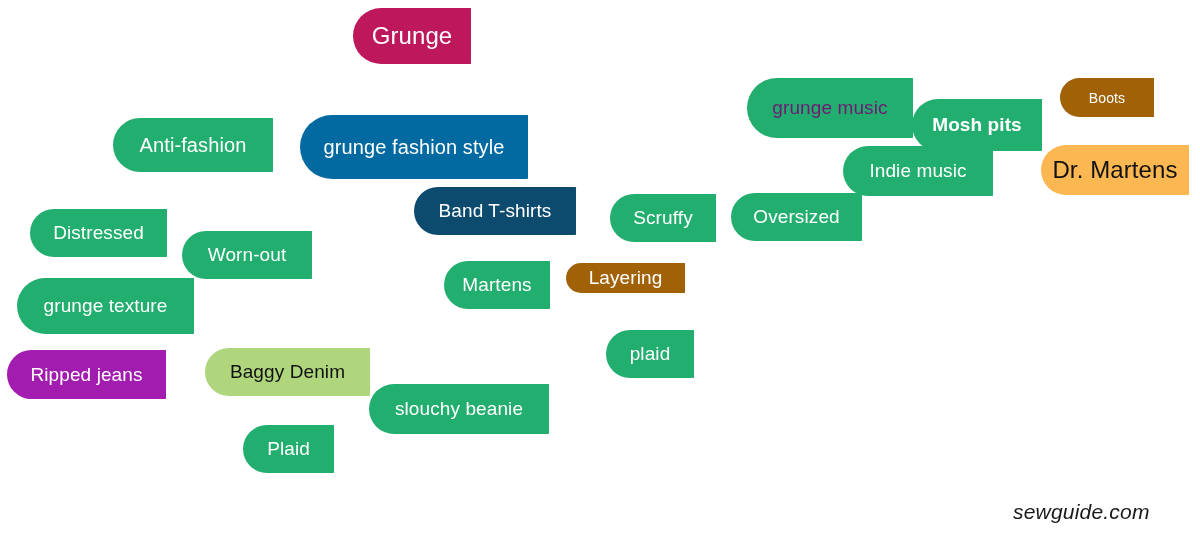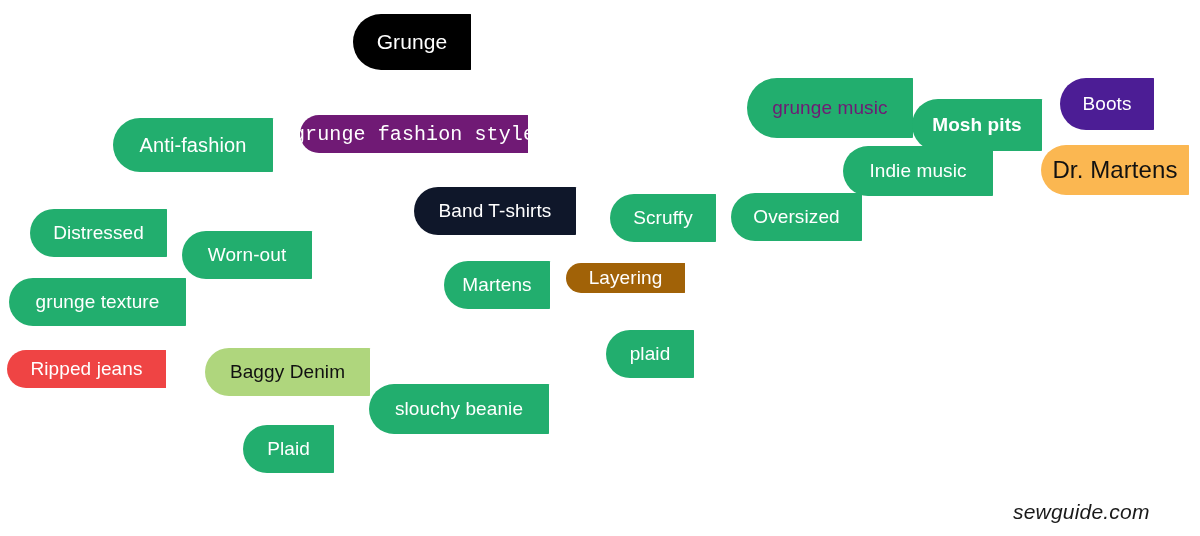--- a/index.html
+++ b/index.html
@@ -48,36 +48,36 @@
     letter-spacing: 0.2px;
     white-space: nowrap;
     font-style: italic;
   }
 </style>
 </head>
 <body>
 
 <div id="board">
   <div id="pill-layer">
-      <div class="pill" style="left: 353px; top: 14px; width: 118px; height: 56px; font-size: 21px; background: #000000; color: rgb(255, 255, 255);">Grunge</div>
+      <div class="pill" style="left: 353px; top: 8px; width: 118px; height: 56px; font-size: 24px; background: #be185d; color: rgb(255, 255, 255);">Grunge</div>
       <div class="pill" style="left: 747px; top: 78px; width: 166px; height: 60px; font-size: 19px; background: rgb(34, 174, 110); color: #701a75;">grunge music</div>
-      <div class="pill" style="left: 1060px; top: 78px; width: 94px; height: 52px; font-size: 19px; background: #4c1d95; color: rgb(255, 255, 255);">Boots</div>
+      <div class="pill" style="left: 1060px; top: 78px; width: 94px; height: 39px; font-size: 14px; background: #a16207; color: rgb(255, 255, 255);">Boots</div>
       <div class="pill" style="left: 912px; top: 99px; width: 130px; height: 52px; font-size: 19px; background: rgb(34, 174, 110); color: rgb(255, 255, 255); font-weight: bold;">Mosh pits</div>
       <div class="pill" style="left: 113px; top: 118px; width: 160px; height: 54px; font-size: 20px; background: rgb(34, 174, 110); color: rgb(255, 255, 255);">Anti-fashion</div>
-      <div class="pill" style="left: 300px; top: 115px; width: 228px; height: 38px; font-size: 20px; background: #701a75; color: rgb(255, 255, 255); font-family: Liberation Mono, monospace;">grunge fashion style</div>
+      <div class="pill" style="left: 300px; top: 115px; width: 228px; height: 64px; font-size: 20px; background: #0369a1; color: rgb(255, 255, 255);">grunge fashion style</div>
       <div class="pill" style="left: 843px; top: 146px; width: 150px; height: 50px; font-size: 19px; background: rgb(34, 174, 110); color: rgb(255, 255, 255);">Indie music</div>
       <div class="pill dark-text" style="left: 1041px; top: 145px; width: 148px; height: 50px; font-size: 24px; background: rgb(251, 183, 81); color: rgb(17, 17, 17);">Dr. Martens</div>
-      <div class="pill" style="left: 414px; top: 187px; width: 162px; height: 48px; font-size: 19px; background: #0f172a; color: rgb(255, 255, 255);">Band T-shirts</div>
+      <div class="pill" style="left: 414px; top: 187px; width: 162px; height: 48px; font-size: 19px; background: #0c4a6e; color: rgb(255, 255, 255);">Band T-shirts</div>
       <div class="pill" style="left: 610px; top: 194px; width: 106px; height: 48px; font-size: 19px; background: rgb(34, 174, 110); color: rgb(255, 255, 255);">Scruffy</div>
       <div class="pill" style="left: 731px; top: 193px; width: 131px; height: 48px; font-size: 19px; background: rgb(34, 174, 110); color: rgb(255, 255, 255);">Oversized</div>
       <div class="pill" style="left: 30px; top: 209px; width: 137px; height: 48px; font-size: 19px; background: rgb(34, 174, 110); color: rgb(255, 255, 255);">Distressed</div>
       <div class="pill" style="left: 182px; top: 231px; width: 130px; height: 48px; font-size: 19px; background: rgb(34, 174, 110); color: rgb(255, 255, 255);">Worn-out</div>
       <div class="pill" style="left: 444px; top: 261px; width: 106px; height: 48px; font-size: 19px; background: rgb(34, 174, 110); color: rgb(255, 255, 255);">Martens</div>
       <div class="pill" style="left: 566px; top: 263px; width: 119px; height: 30px; font-size: 19px; background: #a16207; color: rgb(255, 255, 255);">Layering</div>
-      <div class="pill" style="left: 9px; top: 278px; width: 177px; height: 48px; font-size: 19px; background: rgb(34, 174, 110); color: rgb(255, 255, 255);">grunge texture</div>
+      <div class="pill" style="left: 17px; top: 278px; width: 177px; height: 56px; font-size: 19px; background: rgb(34, 174, 110); color: rgb(255, 255, 255);">grunge texture</div>
       <div class="pill" style="left: 606px; top: 330px; width: 88px; height: 48px; font-size: 19px; background: rgb(34, 174, 110); color: rgb(255, 255, 255);">plaid</div>
-      <div class="pill" style="left: 7px; top: 350px; width: 159px; height: 38px; font-size: 19px; background: #ef4444; color: rgb(255, 255, 255);">Ripped jeans</div>
+      <div class="pill" style="left: 7px; top: 350px; width: 159px; height: 49px; font-size: 19px; background: #a21caf; color: rgb(255, 255, 255);">Ripped jeans</div>
       <div class="pill dark-text" style="left: 205px; top: 348px; width: 165px; height: 48px; font-size: 19px; background: rgb(175, 214, 125); color: rgb(17, 17, 17);">Baggy Denim</div>
       <div class="pill" style="left: 369px; top: 384px; width: 180px; height: 50px; font-size: 19px; background: rgb(34, 174, 110); color: rgb(255, 255, 255);">slouchy beanie</div>
       <div class="pill" style="left: 243px; top: 425px; width: 91px; height: 48px; font-size: 19px; background: rgb(34, 174, 110); color: rgb(255, 255, 255);">Plaid</div>
     </div>
   <div class="watermark" style="left: 1013px; top: 500px; color: rgb(26, 26, 26);">sewguide.com</div>
 </div>
 
 </body></html>

